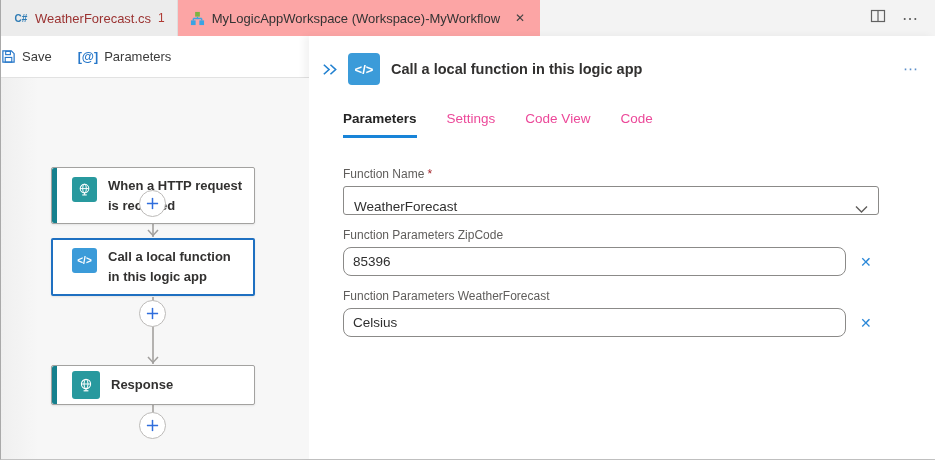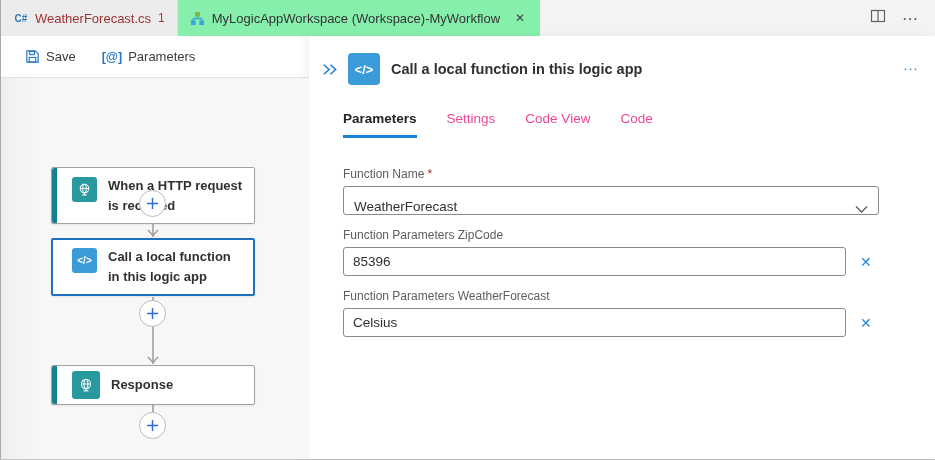--- a/index.html
+++ b/index.html
@@ -3,33 +3,33 @@
 <meta charset="utf-8">
 <style>
   * { margin:0; padding:0; box-sizing:border-box; }
   html,body { width:935px; height:460px; font-family:"Liberation Sans", sans-serif; background:#fff; overflow:hidden; }
   .window { width:935px; height:460px; border-left:1px solid #a9a9a9; border-bottom:1px solid #c3c3c3; display:flex; flex-direction:column; }
 
   
   .tabbar { height:36px; background:#ececec; display:flex; align-items:stretch; flex:none; }
   .tab { display:flex; align-items:center; padding:0 12px; font-size:13px; cursor:pointer; }
   .tab.inactive { background:#ececec; color:#9b3231; border-right:1px solid #dedede; }
-  .tab.active { background:#86efac; color:#333333;align-items:center; }
+  .tab.active { background:#fca5a5; color:#333333;align-items:center; }
   .tab .ticon { width:16px; height:16px; margin-right:6px; display:flex; align-items:center; justify-content:center; flex:none; }
   .csharp-glyph { font-size:10px; font-weight:bold; color:#2f7cb5; }
   .tab-badge { margin-left:7px; color:#b03a33; font-size:12px; }
   .tab-close { margin-left:12px; color:#424242; font-size:12px; padding:1px 3px; border-radius:3px; }
   .tabbar-spacer { flex:1; background:#f3f3f3; }
   .tabbar-actions { background:#f3f3f3; display:flex; align-items:center; gap:16px; padding:0 16px; color:#616161; }
   .more-dots { font-size:16px; letter-spacing:1px; color:#616161; }
 
   
   .main { flex:1; display:flex; min-height:0; }
   .left-pane { width:308px; flex:none; display:flex; flex-direction:column; background:#f6f6f6; }
-  .toolbar { height:42px; background:#ffffff; border-bottom:1px solid #e2e2e2; display:flex; align-items:center; padding-left:24px; gap:26px; flex:none; }
+  .toolbar { height:42px; background:#ffffff; border-bottom:1px solid #e2e2e2; display:flex; align-items:center; gap:26px; flex:none; }
   .tb-btn { display:flex; align-items:center; gap:6px; font-size:13px; color:#3b3b3b; cursor:pointer; }
   .param-glyph { color:#2677c9; font-size:12.5px; font-weight:bold; }
 
   
   .canvas { position:relative; flex:1; background:linear-gradient(90deg,#efefef 0%, #f7f7f7 12%, #f7f7f7 100%); }
   .vline { position:absolute; width:2px; background:#b4b2b0; left:151px; }
   .arrowhead { position:absolute; left:146px; }
   .wf-node { position:absolute; left:50px; width:204px; background:#ffffff; border:1px solid #a3a2a0; border-radius:2px; display:flex; align-items:flex-start; padding:8px 10px 8px 20px; cursor:pointer; box-shadow:0 1px 2px rgba(0,0,0,.08); }
   .wf-node.selected { border:2px solid #1f70c1; padding:7px 9px 7px 19px; }
   .accent { position:absolute; left:0; top:0; bottom:0; width:5px; background:#16808d; border-radius:2px 0 0 2px; }
@@ -51,21 +51,21 @@
   .panel-tabs { display:flex; gap:30px; margin:26px 0 0 34px; }
   .ptab { font-size:13.5px; color:#ec4899; padding-bottom:9px; cursor:pointer; border-bottom:3px solid transparent; }
   .ptab.active { color:#242424; font-weight:bold; border-bottom:3px solid #1884d8; }
 
   .panel-form { margin:16px 0 16px 34px; }
   .field-label { font-size:12px; color:#5f5d5b; margin:13px 0 5px; }
   .req { color:#a4262c; margin-left:3px; }
   .dropdown { width:536px; height:29px; border:1px solid #8b8a88; border-radius:3px; display:flex; align-items:flex-end; padding:0 10px; font-size:13.5px; color:#2f2f2f; cursor:pointer; background:#fff; }
   .dropdown .dd-value { flex:1; }
   .input-row { display:flex; align-items:center; }
-  .text-input { width:503px; height:29px; border:1px solid #8b8a88; border-radius:3px; padding:0 9px; font-size:13.5px; color:#2f2f2f; font-family:"Liberation Sans", sans-serif; background:#fff; }
+  .text-input { width:503px; height:29px; border:1px solid #8b8a88; border-radius:8px; padding:0 9px; font-size:13.5px; color:#2f2f2f; font-family:"Liberation Sans", sans-serif; background:#fff; }
   .clear-btn { margin-left:14px; color:#2b88d8; font-size:14px; cursor:pointer; line-height:1; }
 </style>
 </head>
 <body>
 
 <div class="window">
 
   <div class="tabbar">
     <div class="tab inactive">
       <span class="ticon">

